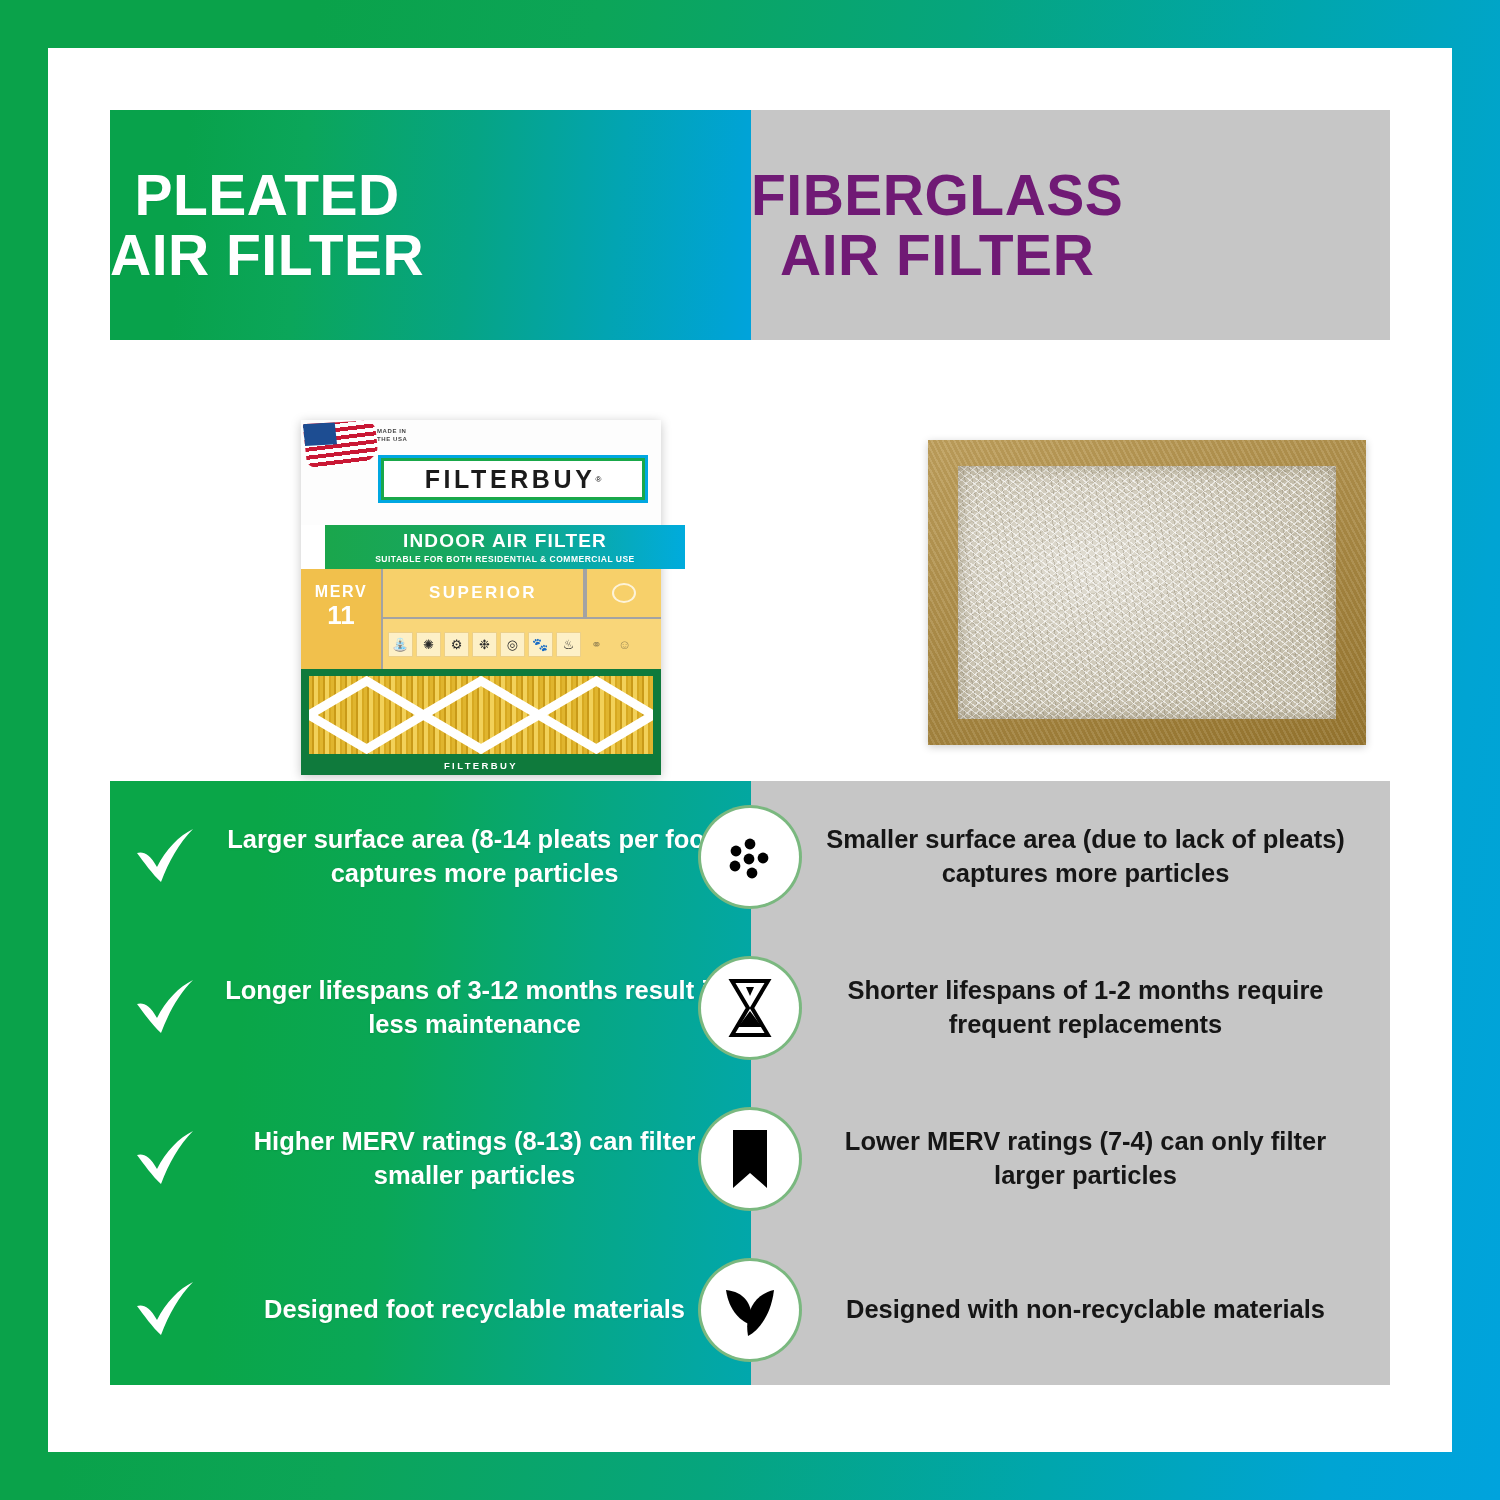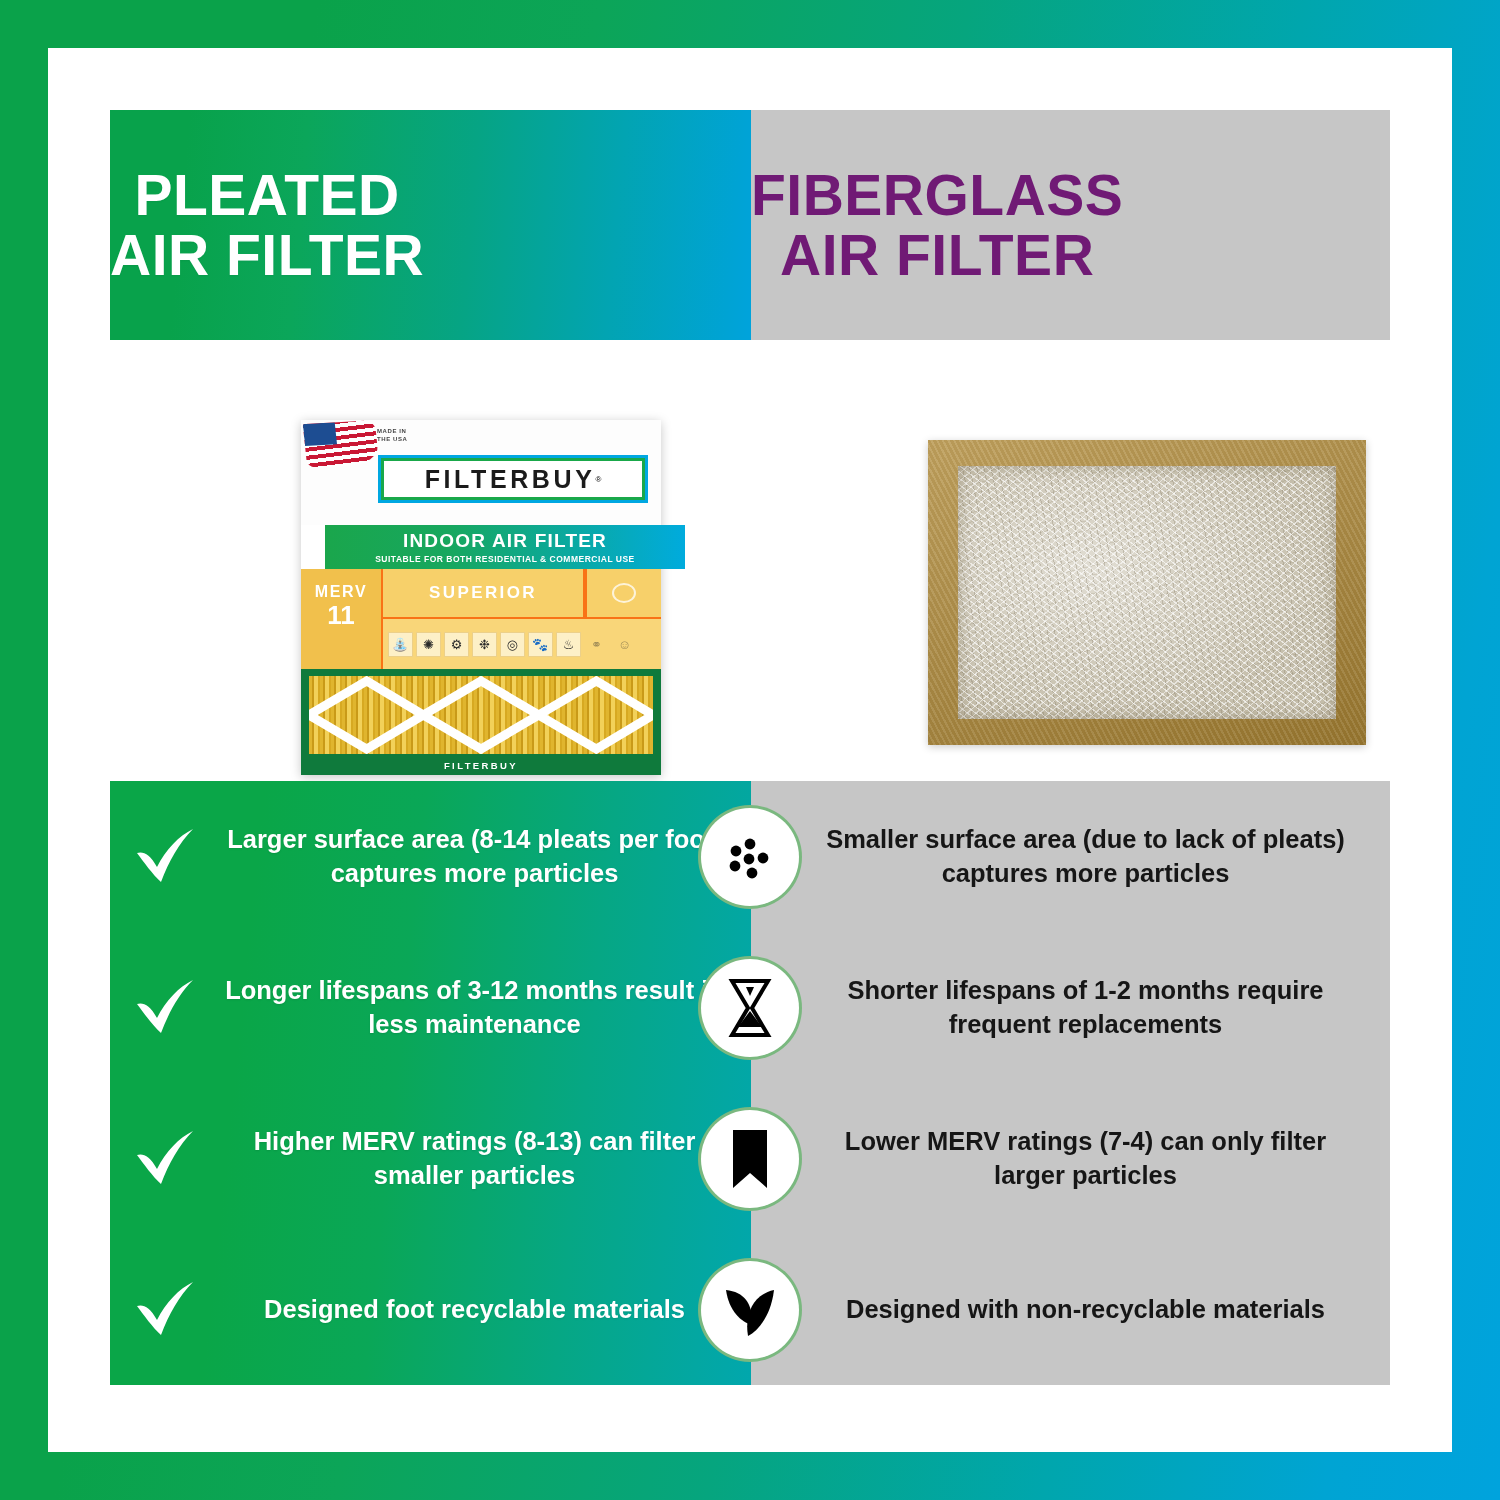--- a/index.html
+++ b/index.html
@@ -109,21 +109,21 @@
     position:absolute; left:0; top:105px; width:100%; height:44px;
     background:linear-gradient(90deg,#1aa64c 0%,#17a75f 35%,#0aa9a4 70%,#00abdd 100%);
     color:#fff; text-align:center;
     padding-top:5px;
     margin-left:24px;
   }
   .band-l1 { font-size:19px; font-weight:bold; letter-spacing:1.2px; }
   .band-l2 { font-size:8.5px; font-weight:bold; letter-spacing:.5px; margin-top:2px; }
   .box-merv-area {
     position:absolute; left:0; top:149px; width:100%; height:123px;
-    background:#f97316;
+    background:#a3a3a3;
     padding-left:39px;
   }
   .merv-badge {
     position:absolute; left:0; top:0; width:80px; height:100px;
     background:#f1c04c; color:#fff; text-align:center; padding-top:14px;
   }
   .merv-word { font-size:16px; font-weight:bold; letter-spacing:1.6px; }
   .merv-num { font-size:26px; font-weight:bold; line-height:.95; margin-top:2px;}
   .superior-bar {
     position:absolute; left:82px; top:0; width:200px; height:48px;

